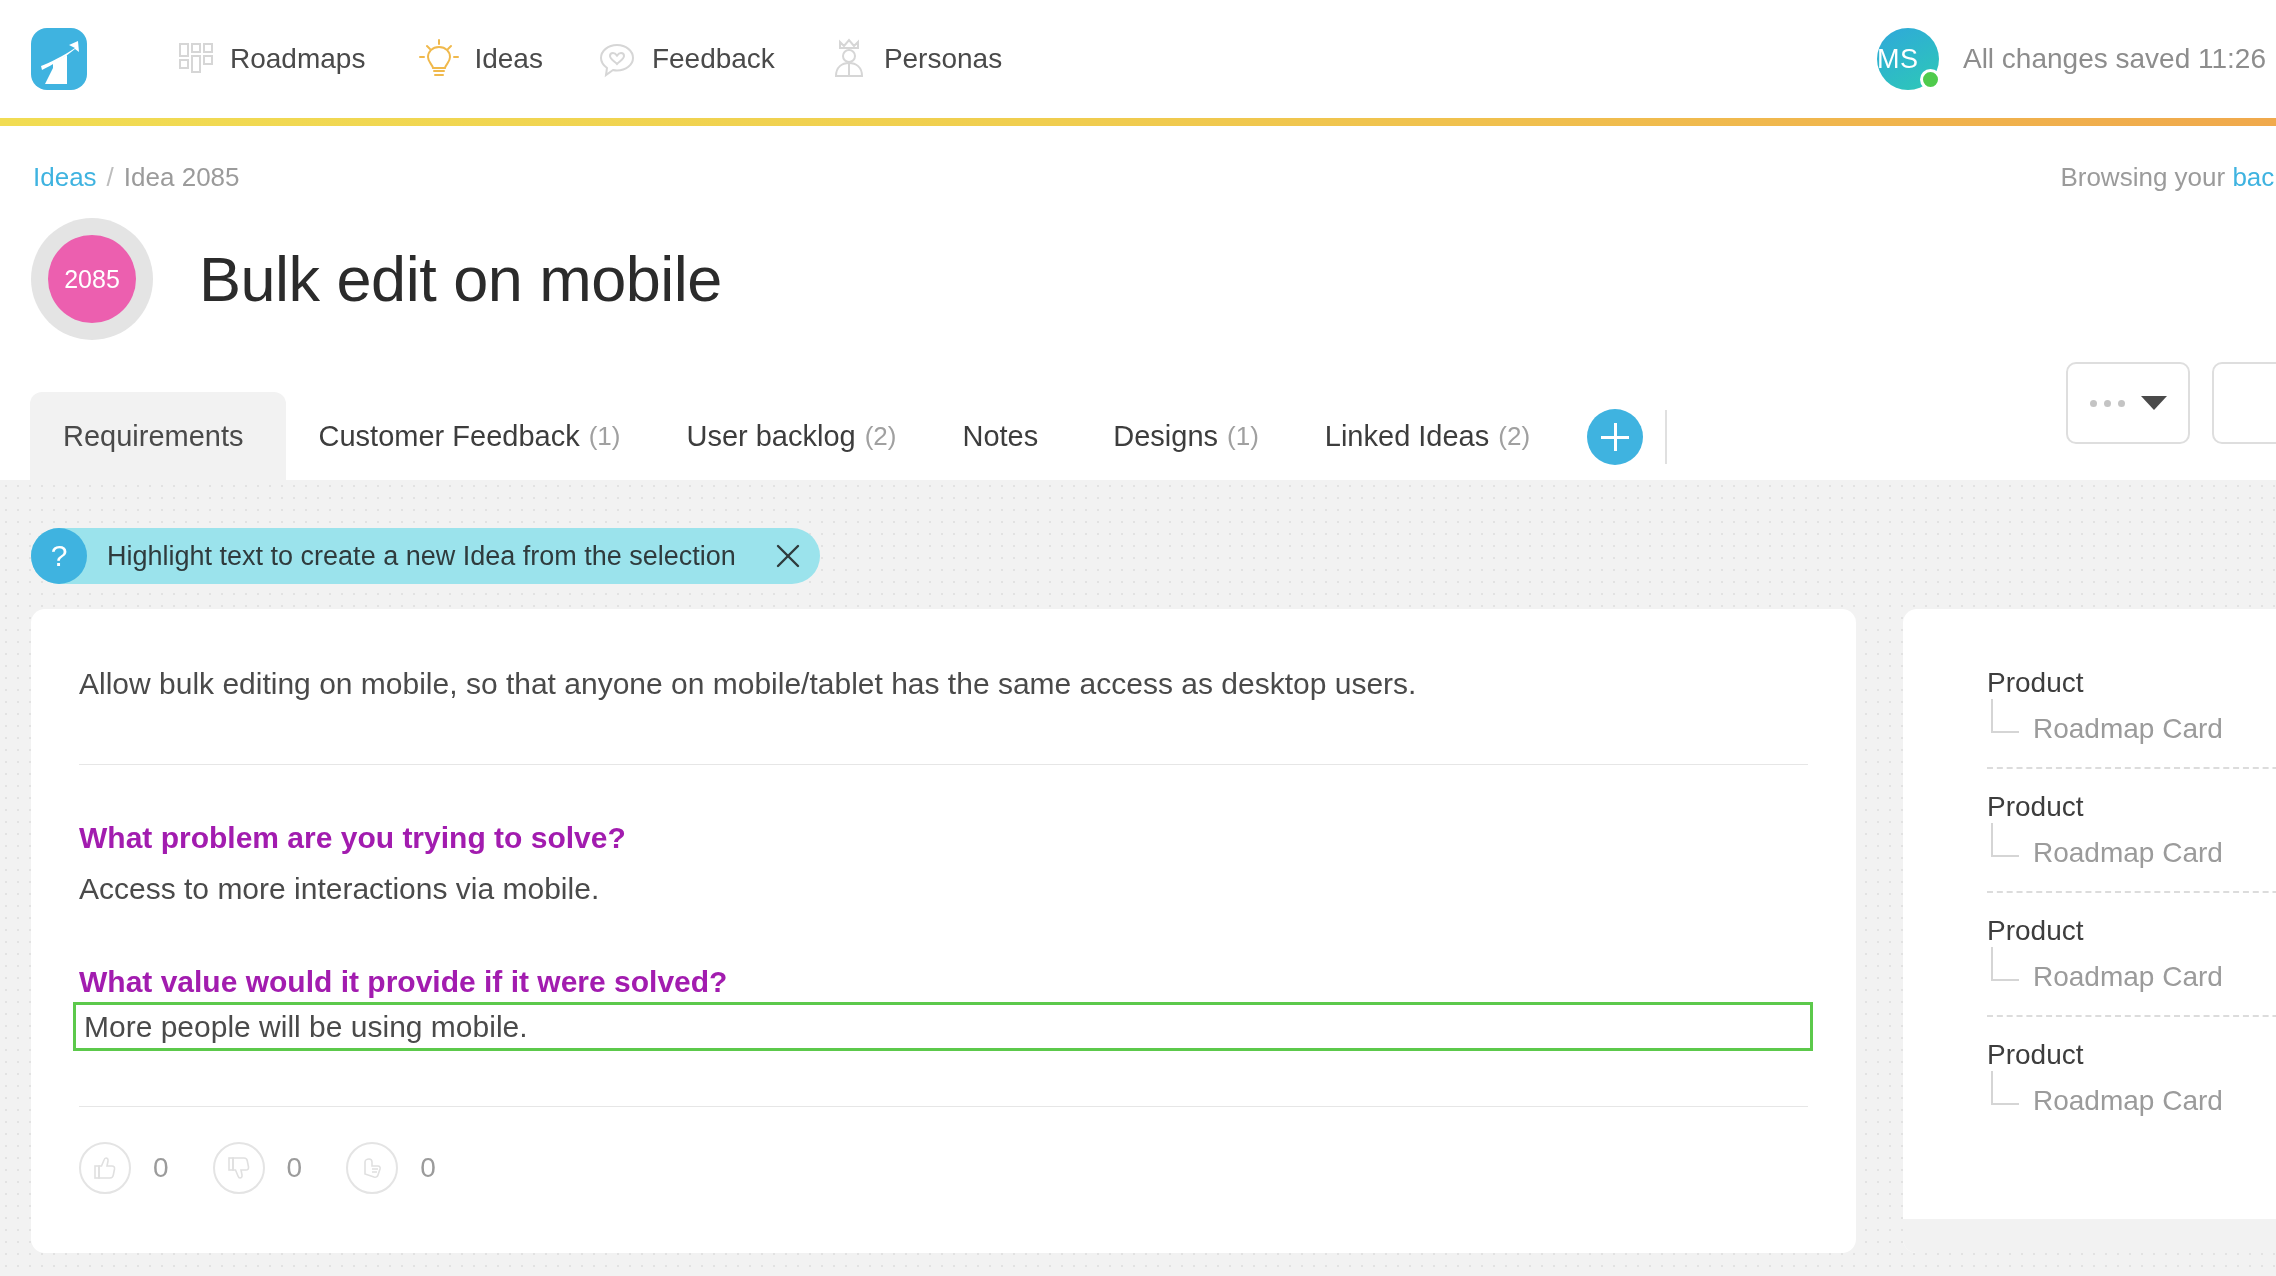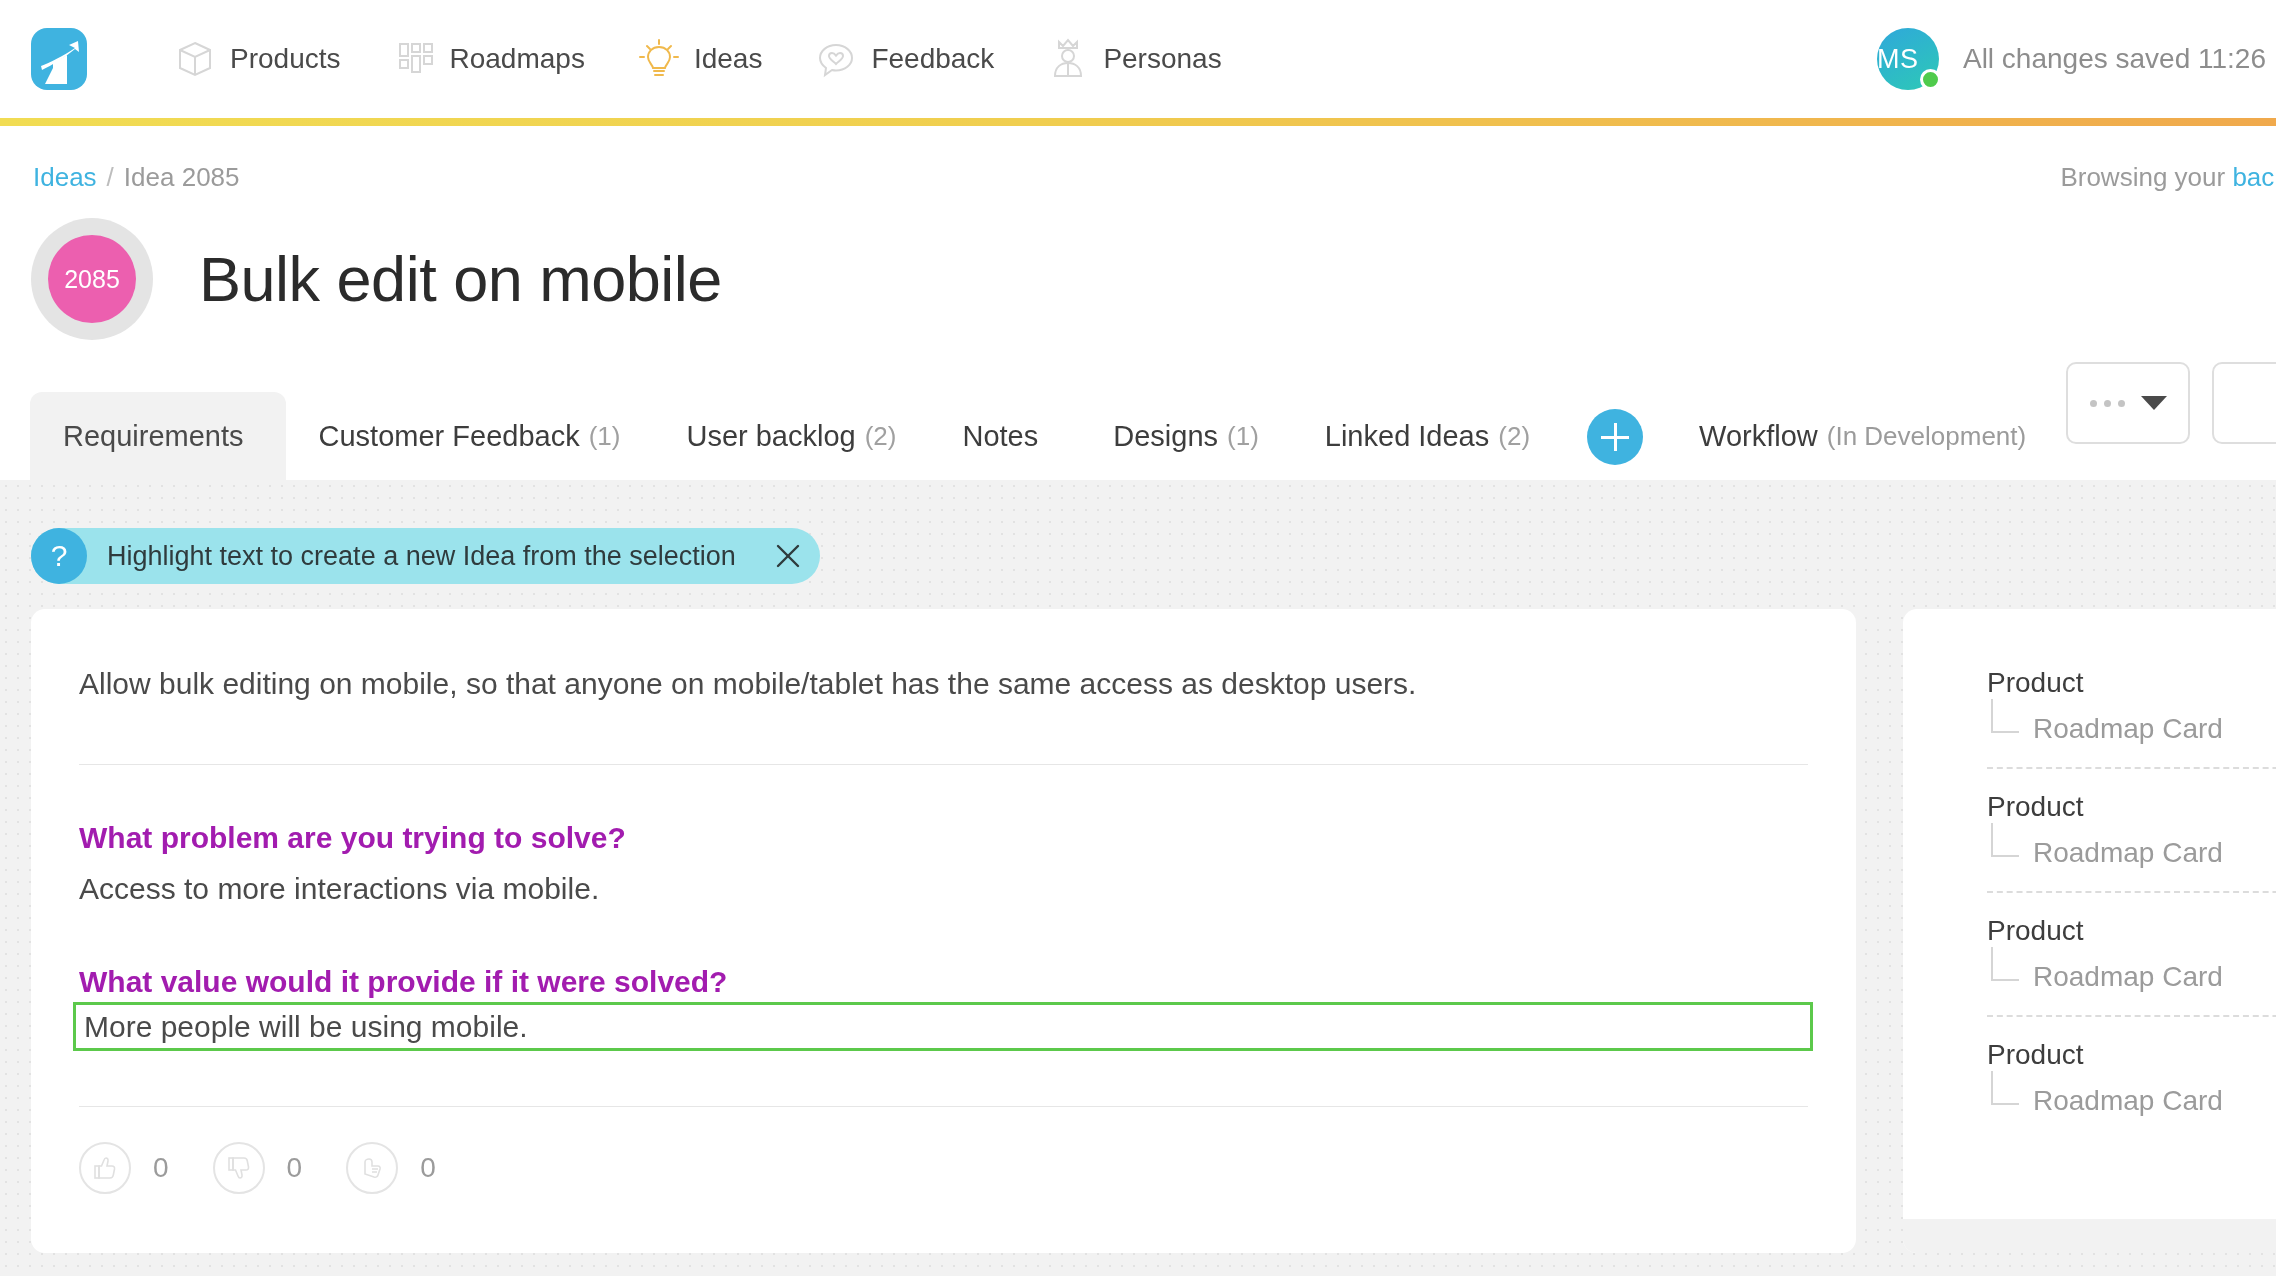--- a/index.html
+++ b/index.html
@@ -222,30 +222,20 @@
     <div class="logo">
       <svg width="56" height="62" viewBox="0 0 56 62">
         <path d="M10 38 C20 34, 32 28, 44 20 L38 17 L47 13 L48 24 L44 21 C33 30, 21 37, 11 42 Z" fill="#ffffff"></path>
         <path d="M22 56 L22 34 C26 33, 31 30, 36 27 L36 56 Z" fill="#ffffff"></path>
         <path d="M22 56 L22 40 L14 56 Z" fill="#ffffff"></path>
       </svg>
     </div>
 
     <div class="navitems">
 
-      <div class="navitem">
-        <span class="navicon">
-          <svg width="44" height="44" viewBox="0 0 44 44" fill="none" stroke="#d6d6d6" stroke-width="2">
-            <path d="M22 6 L37 13 L37 31 L22 38 L7 31 L7 13 Z"></path>
-            <path d="M7 13 L22 20 L37 13"></path>
-              <path d="M22 20 L22 38"></path>
-          </svg>
-        </span>
-        <span class="label">Products</span>
-      </div>
 
       <div class="navitem">
         <span class="navicon">
           <svg width="44" height="44" viewBox="0 0 44 44" fill="none" stroke="#d6d6d6" stroke-width="2">
             <rect x="7" y="7" width="8" height="12"></rect>
               <rect x="19" y="7" width="8" height="8"></rect>
               <rect x="31" y="7" width="8" height="8"></rect>
             <rect x="7" y="23" width="8" height="8"></rect>
               <rect x="19" y="19" width="8" height="16"></rect>
               <rect x="31" y="19" width="8" height="8"></rect>
@@ -368,24 +358,20 @@
       <span>Linked Ideas</span>
       <span class="count">(2)</span>
     </div>
 
     <div class="plusbtn" style="position:relative;">
       <span class="pv"></span>
     </div>
 
     <div class="vdiv"></div>
 
-    <div class="tab workflow">
-      <span>Workflow</span>
-      <span class="wf">(In Development)</span>
-    </div>
   </div>
 
   <div class="content"></div>
 
   <div class="hint">
     <span class="qmark">?</span>
     <span class="htext">Highlight text to create a new Idea from the selection</span>
     <span class="hclose">
       <svg width="34" height="34" viewBox="0 0 34 34" stroke="#2f3b3d" stroke-width="2.4" stroke-linecap="round">
         <path d="M7 7 L27 27"></path>

